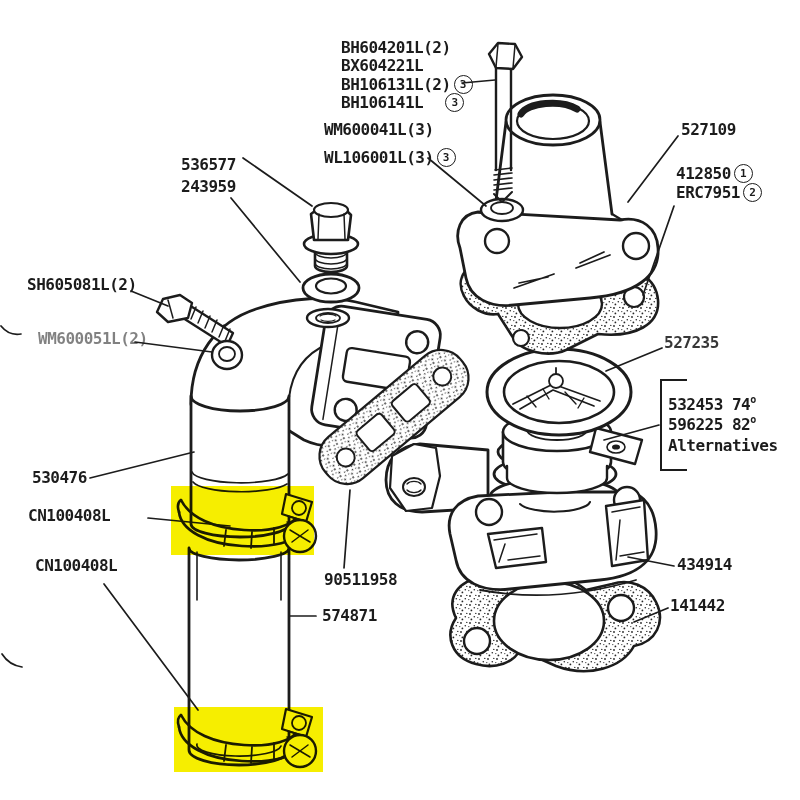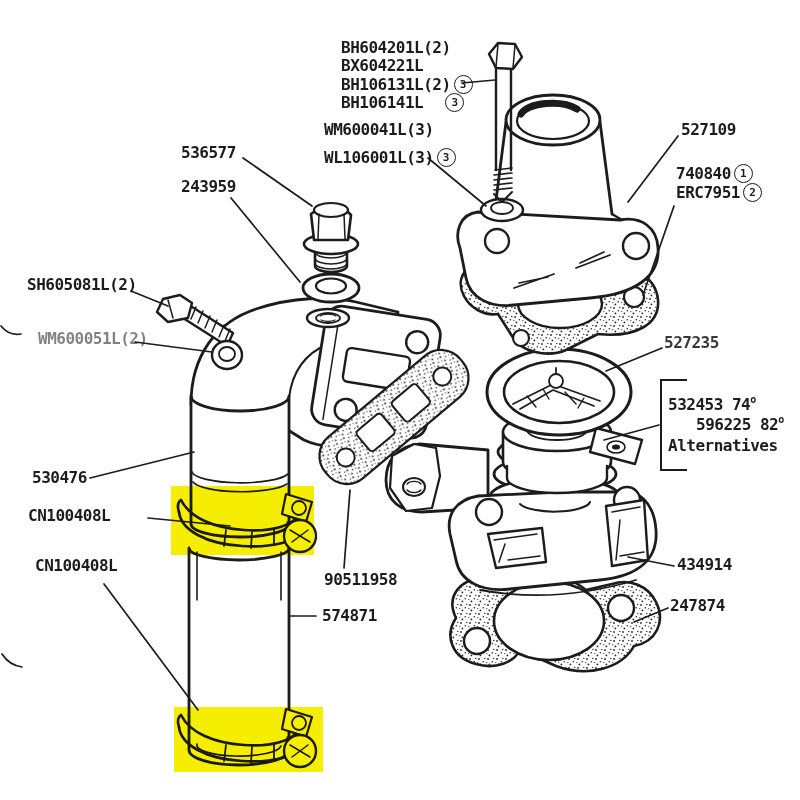--- a/index.html
+++ b/index.html
@@ -247,56 +247,56 @@
     </div>
 
 <div class="lbl" style="left:324px;top:121px">
       <span>WM600041L(3)</span>
     </div>
 <div class="lbl" style="left:324px;top:148px">
       <span>WL106001L(3)</span>
       <span class="badge">3</span>
     </div>
 
-<div class="lbl" style="left:181px;top:144px">
+<div class="lbl" style="left:181px;top:156px">
       <span>536577</span>
     </div>
 <div class="lbl" style="left:181px;top:178px">
       <span>243959</span>
     </div>
 
 <div class="lbl" style="left:27px;top:276px">
       <span>SH605081L(2)</span>
     </div>
 <div class="lbl faded" style="left:38px;top:330px">
       <span>WM600051L(2)</span>
     </div>
 
 <div class="lbl" style="left:681px;top:121px">
       <span>527109</span>
     </div>
 <div class="lbl" style="left:676px;top:164px">
-      <span>740840</span>
+      <span>412850</span>
       <span class="badge">1</span>
     </div>
 <div class="lbl" style="left:676px;top:183px">
       <span>ERC7951</span>
       <span class="badge">2</span>
     </div>
 
 <div class="lbl dim" style="left:664px;top:334px">
       <span>527235</span>
     </div>
 
 <div id="alt-bracket"></div>
 <div class="lbl" style="left:668px;top:396px">
       <span>532453 74</span>
       <sup>o</sup>
     </div>
-<div class="lbl" style="left:696px;top:416px">
+<div class="lbl" style="left:668px;top:416px">
       <span>596225 82</span>
       <sup>o</sup>
     </div>
 <div class="lbl" style="left:668px;top:437px">
       <span>Alternatives</span>
     </div>
 
 <div class="lbl" style="left:32px;top:469px">
       <span>530476</span>
     </div>
@@ -311,16 +311,16 @@
       <span>90511958</span>
     </div>
 <div class="lbl" style="left:322px;top:607px">
       <span>574871</span>
     </div>
 
 <div class="lbl" style="left:677px;top:556px">
       <span>434914</span>
     </div>
 <div class="lbl" style="left:670px;top:597px">
-      <span>247874</span>
+      <span>141442</span>
     </div>
 
 </div>
 
 </body></html>

